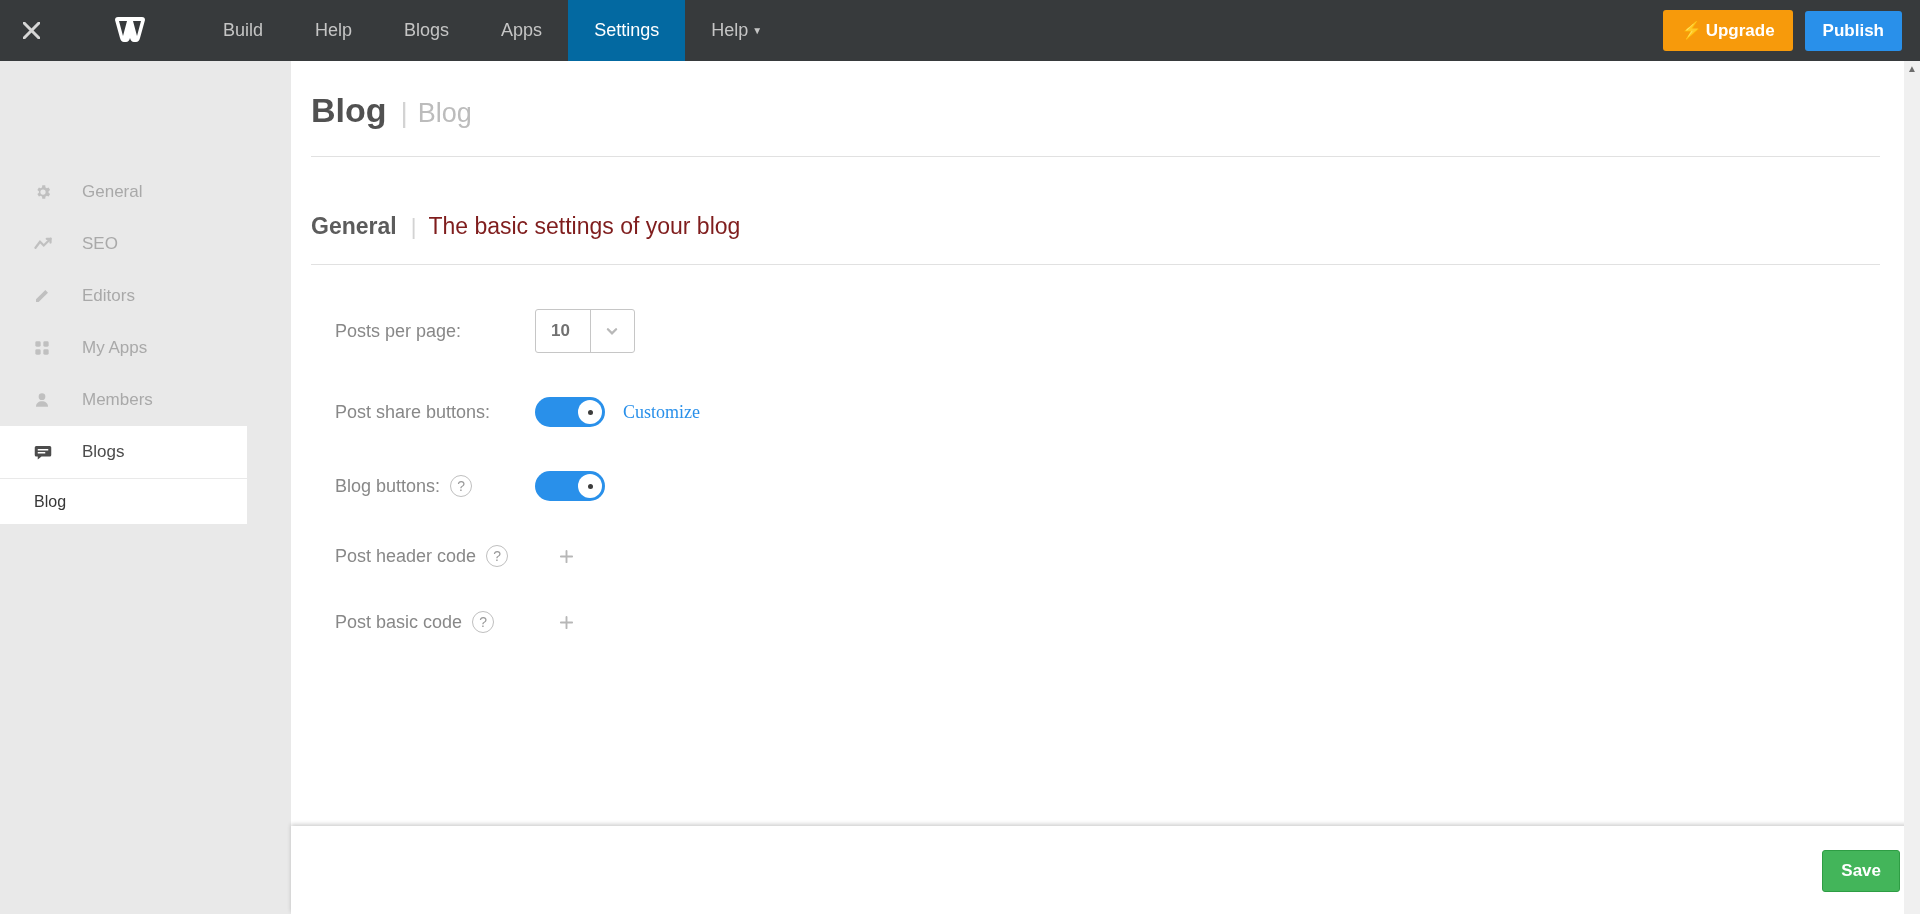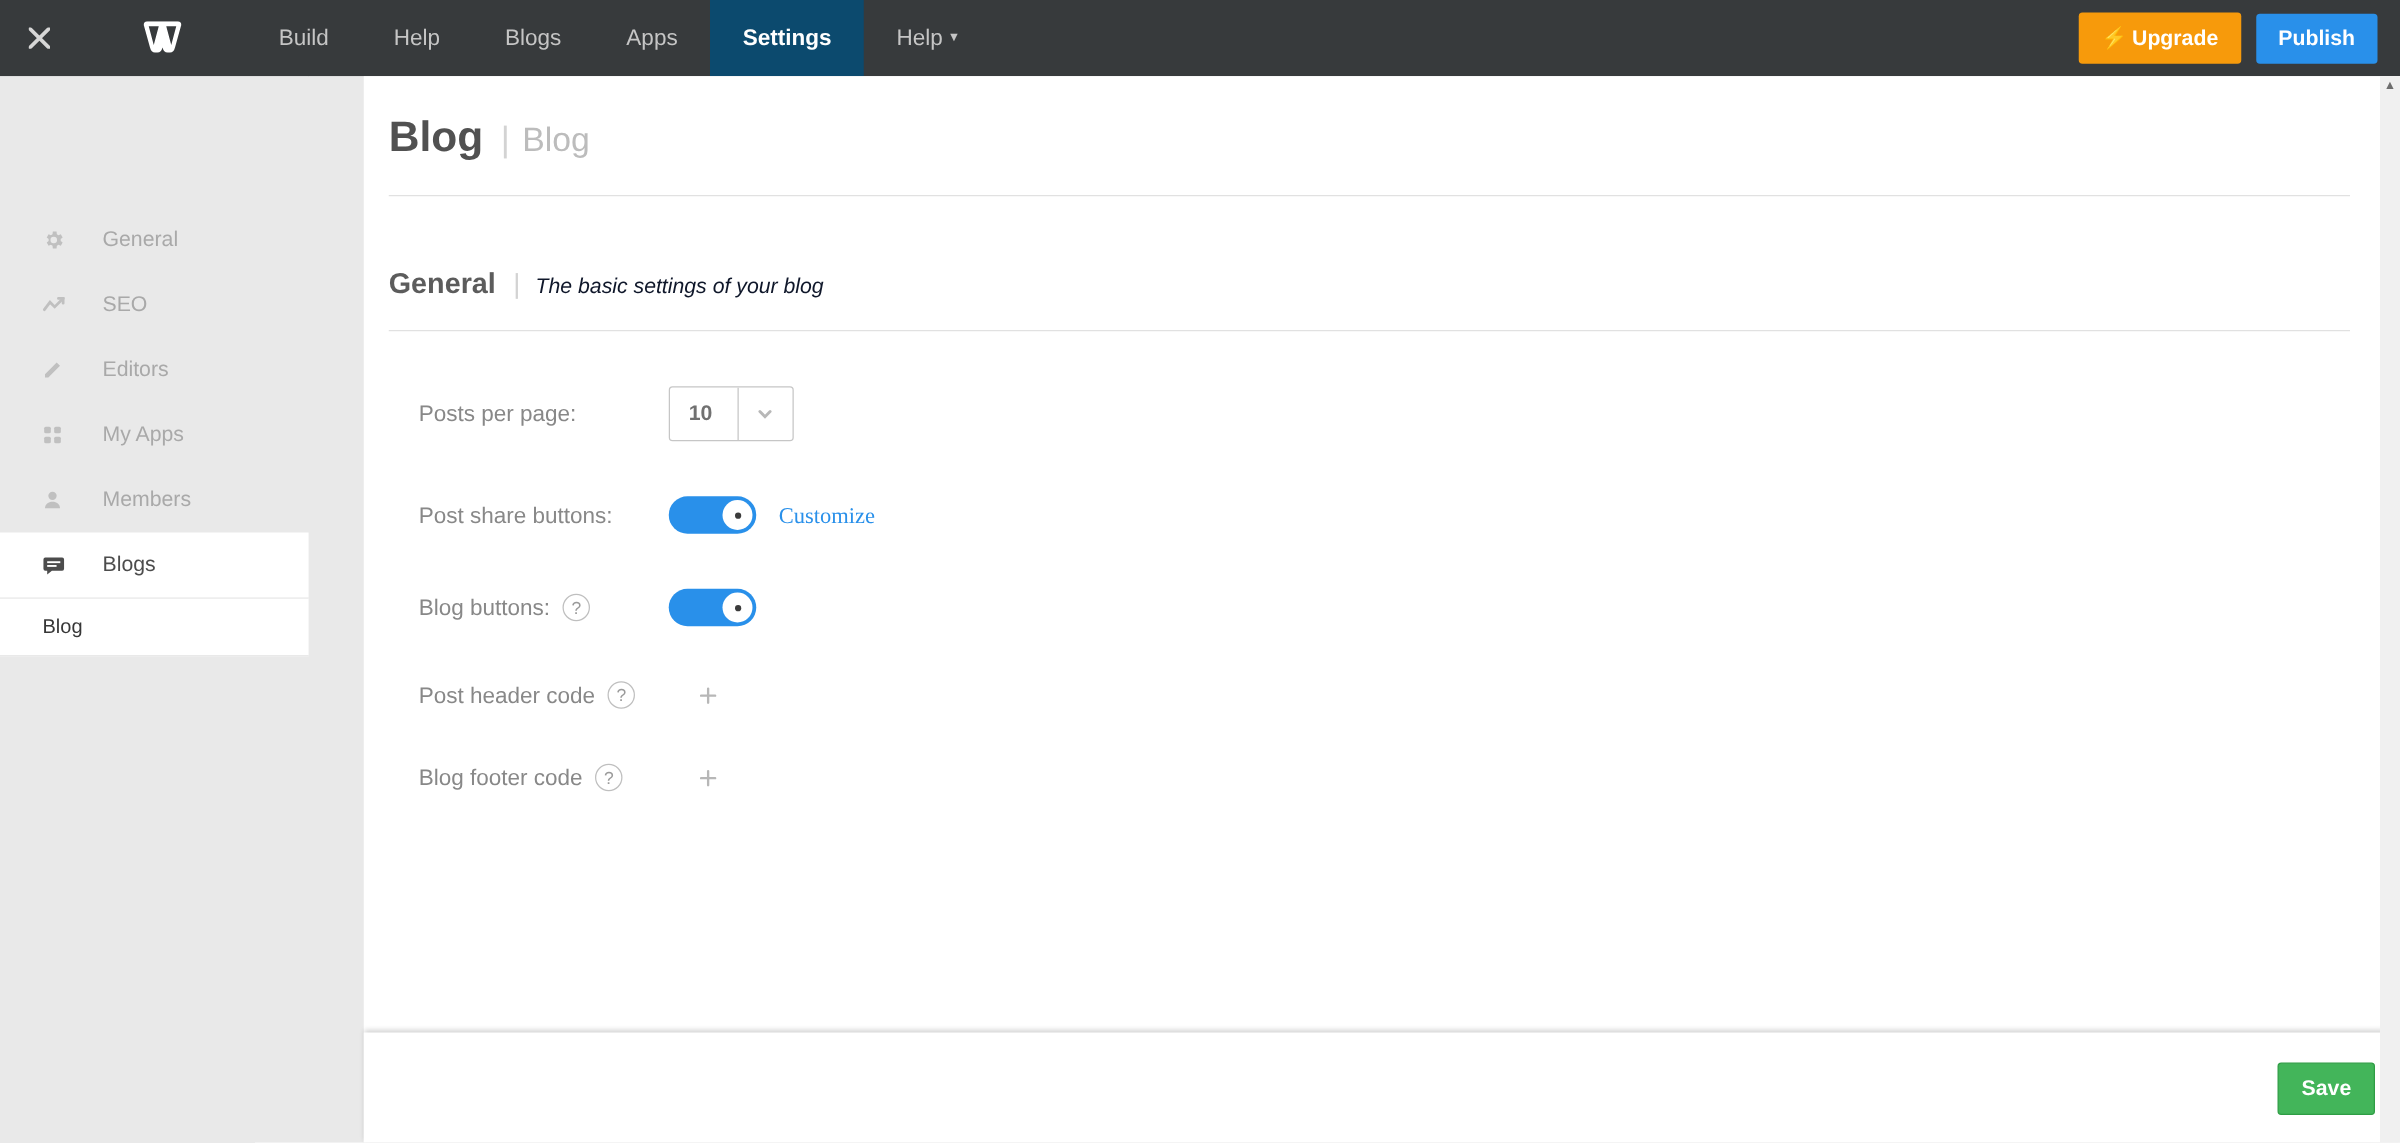--- a/index.html
+++ b/index.html
@@ -5,21 +5,21 @@
   * { margin:0; padding:0; box-sizing:border-box; font-family:"Helvetica Neue",Arial,sans-serif; }
   body { background:#e9e9e9; width:1920px; height:914px; overflow:hidden; }
 
   
   .topbar { height:61px; background:#373a3c; display:flex; align-items:center; color:#fff; }
   .topbar-left { display:flex; align-items:center; }
   .close-box { width:62px; display:flex; align-items:center; justify-content:center; cursor:pointer; }
   .logo-box { width:135px; display:flex; align-items:center; justify-content:center; }
   .nav { display:flex; align-items:center; }
   .nav-item { padding:0 26px; font-size:18px; color:#c5c5c5; height:61px; display:flex; align-items:center; cursor:pointer; }
-  .nav-item.active { background:#0c4a6e; color:#fff; font-weight:700; }
+  .nav-item.active { background:#0369a1; color:#fff; font-weight:400; }
   .nav-caret { font-size:10px; margin-left:4px; }
   .topbar-right { margin-left:auto; display:flex; align-items:center; gap:12px; padding-right:18px; }
   .btn { border:none; border-radius:3px; padding:10px 18px; font-size:17px; font-weight:600; cursor:pointer; display:flex; align-items:center; }
   .btn-upgrade { background:#f79a0b; color:#fff; }
   .btn-publish { background:#2990ea; color:#fff; }
   .bolt { margin-right:3px; font-size:17px; }
 
   
   .body { display:flex; height:853px; }
   .sidebar { width:247px; background:#e9e9e9; padding-top:105px; }
@@ -37,21 +37,21 @@
   .content-inner { padding-right:10px; }
   .page-head { padding-top:30px; padding-bottom:26px; border-bottom:1px solid #e1e1e1; margin-right:10px; }
   .page-title { display:flex; align-items:baseline; color:#5b5b5b; }
   .page-title h1 { font-size:34px; color:#515151; font-weight:700; padding-right:14px; }
   .page-title .sep { color:#d3d3d3; font-size:28px; font-weight:300; padding-right:10px; }
   .page-title .sub { font-size:27px; color:#bcbcbc; }
 
   .section-head { padding-top:56px; padding-bottom:24px; border-bottom:1px solid #e1e1e1; display:flex; align-items:baseline; margin-right:10px;}
   .section-head h2 { font-size:23px; color:#5c5c5c; font-weight:700; padding-right:14px;}
   .section-head .sep { color:#d3d3d3; font-size:22px; font-weight:300; padding-right:12px; }
-  .section-head .desc { font-size:17px; color:#0f172a;font-style:italic; }
+  .section-head .desc { font-size:23px; color:#7f1d1d; }
 
   .setting-row { display:flex; align-items:center; margin-top:44px; }
   .setting-label { width:200px; font-size:18px; color:#888; display:flex; align-items:center;margin-left:24px;}
   .help-circ { width:22px; height:22px; margin-left:10px; border:1.5px solid #bfbfbf; border-radius:50%; display:flex; align-items:center; justify-content:center; color:#9a9a9a; font-size:14px; cursor:pointer; }
   .dropdown { margin-left:0; display:flex; border:1px solid #c6c6c6; border-radius:3px; overflow:hidden; cursor:pointer; }
   .dropdown .val { padding:11px 20px 11px 15px; font-size:17px; color:#717171; font-weight:600; }
   .dropdown .arrow { width:44px; display:flex; align-items:center; justify-content:center; border-left:1px solid #c6c6c6; }
 
   .toggle { width:70px; height:30px; background:#2990ea; border-radius:16px; position:relative; cursor:pointer; margin-left:0; }
   .toggle .knob { width:24px; height:24px; border-radius:50%; background:#fff; position:absolute; top:3px; right:3px; display:flex; align-items:center; justify-content:center; }
@@ -224,21 +224,21 @@
         </div>
         <span class="plus-btn">
           <svg width="15" height="15" viewBox="0 0 24 24" stroke="#b7b7b7" stroke-width="3" stroke-linecap="round">
                 <path d="M12 3v18M3 12h18"></path>
               </svg>
         </span>
       </div>
 
       <div class="setting-row">
         <div class="setting-label">
-          <span>Blog footer code</span>
+          <span>Post basic code</span>
           <span class="help-circ">?</span>
         </div>
         <span class="plus-btn">
           <svg width="15" height="15" viewBox="0 0 24 24" stroke="#b7b7b7" stroke-width="3" stroke-linecap="round">
                 <path d="M12 3v18M3 12h18"></path>
               </svg>
         </span>
       </div>
 
       </div>

